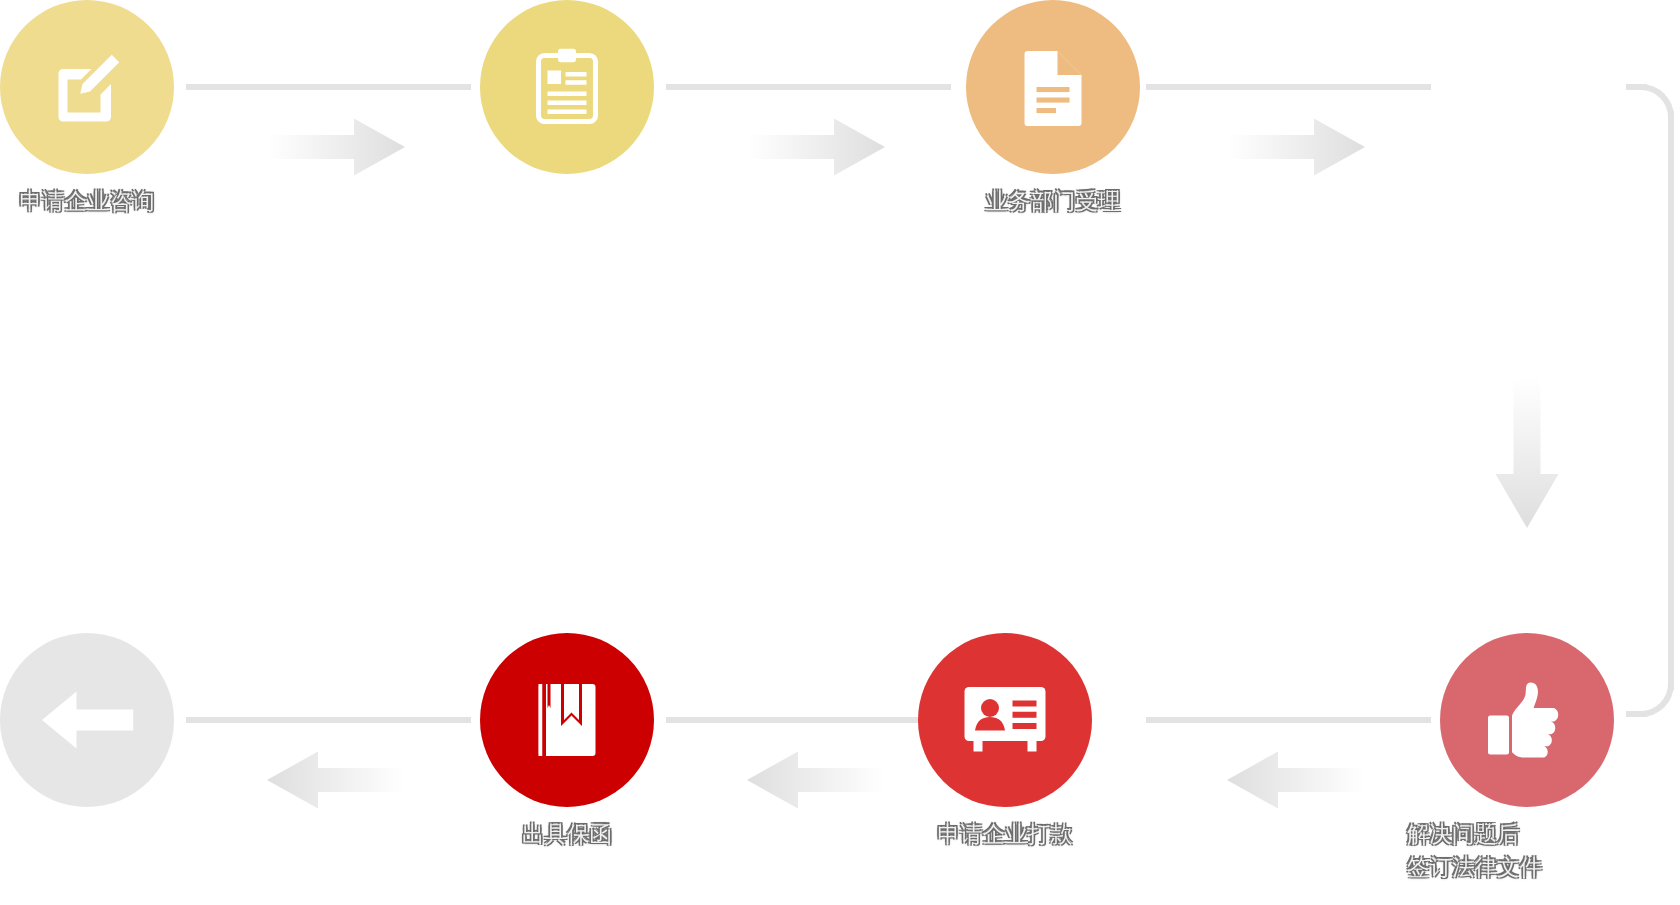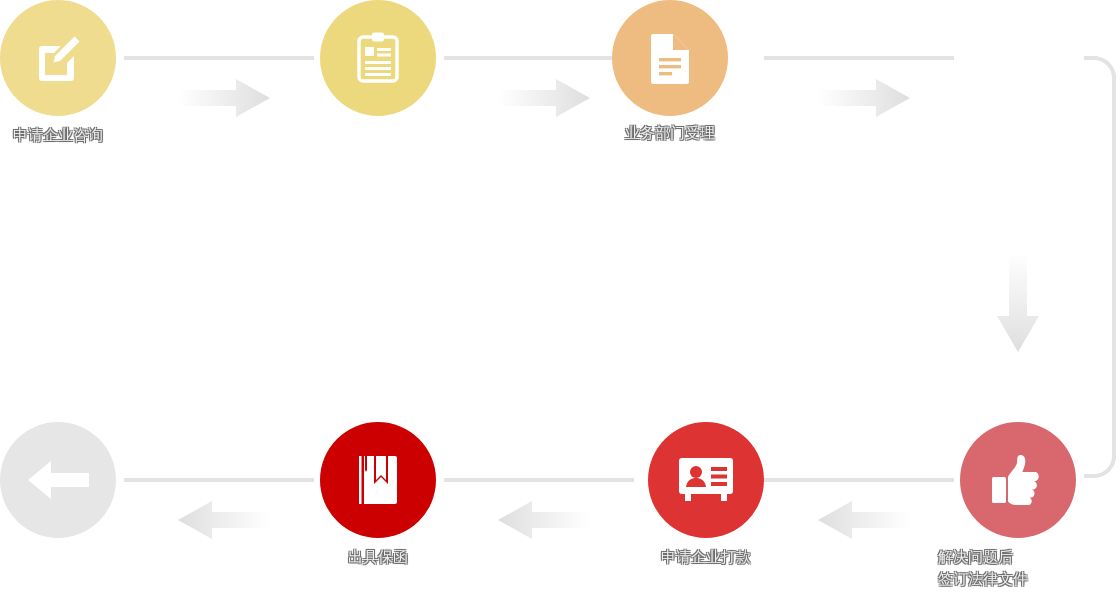--- a/index.html
+++ b/index.html
@@ -183,21 +183,21 @@
           <rect x="25" y="18" width="14" height="3" fill="#ffffff"></rect>
           <rect x="25" y="23.5" width="14" height="3" fill="#ffffff"></rect>
           <rect x="13" y="31" width="26" height="3" fill="#ffffff"></rect>
           <rect x="13" y="37" width="26" height="3" fill="#ffffff"></rect>
           <rect x="13" y="43" width="26" height="3" fill="#ffffff"></rect>
         </svg>
       </span>
     </div>
   </div>
 
-  <div class="node" style="left:612px; top:0px;font-family:Liberation Mono, monospace;">
+  <div class="node" style="left:644px; top:0px;">
     <div class="circle" style="background:#eebb80;">
       <span>
         <svg width="46" height="56" viewBox="0 0 46 56" fill="none">
           <path d="M4 4 h22 l16 16 v32 a2 2 0 0 1-2 2 H6 a2 2 0 0 1-2-2 V6 a2 2 0 0 1 2-2 z" fill="#ffffff"></path>
           <path d="M26 4 l16 16 h-16 z" fill="#eebb80"></path>
           <rect x="12" y="28" width="22" height="3.4" fill="#eebb80"></rect>
           <rect x="12" y="35" width="22" height="3.4" fill="#eebb80"></rect>
           <rect x="12" y="42" width="13" height="3.4" fill="#eebb80"></rect>
         </svg>
       </span>
@@ -214,21 +214,21 @@
           <path d="M18 24 C20 19 26 15 27 10 C27.6 6.5 26.5 2 30.5 2 C34.5 2 36 6 35 11 C34.4 14 33 17 32.4 19 H46
                    a5 5 0 0 1 0 9 h-2 a4.6 4.6 0 0 1 0 8.5 h-2 a4.4 4.4 0 0 1 0 8 h-2.5 a4.2 4.2 0 0 1 0 7.5 H26
                    c-4 0-6-1.5-8-3.5 z" fill="#ffffff"></path>
         </svg>
       </span>
     </div>
     <div class="label label-2l">解决问题后</div>
     <div class="label label-2l" style="margin-top:0;">签订法律文件</div>
   </div>
 
-  <div class="node" style="left:648px; top:422px;">
+  <div class="node" style="left:612px; top:422px;">
     <div class="circle" style="background:#dd3333;">
       <span>
         <svg width="58" height="48" viewBox="0 0 58 48" fill="none">
           <rect x="2" y="2" width="54" height="36" rx="3" fill="#ffffff"></rect>
           <rect x="8" y="38" width="6" height="7" fill="#ffffff"></rect>
           <rect x="44" y="38" width="6" height="7" fill="#ffffff"></rect>
           <circle cx="19" cy="16" r="6" fill="#dd3333"></circle>
           <path d="M9 31 C10 24 14.5 22 19 22 C23.5 22 28 24 29 31 z" fill="#dd3333"></path>
           <rect x="34" y="11" width="16" height="4" fill="#dd3333"></rect>
           <rect x="34" y="18.5" width="16" height="4" fill="#dd3333"></rect>

